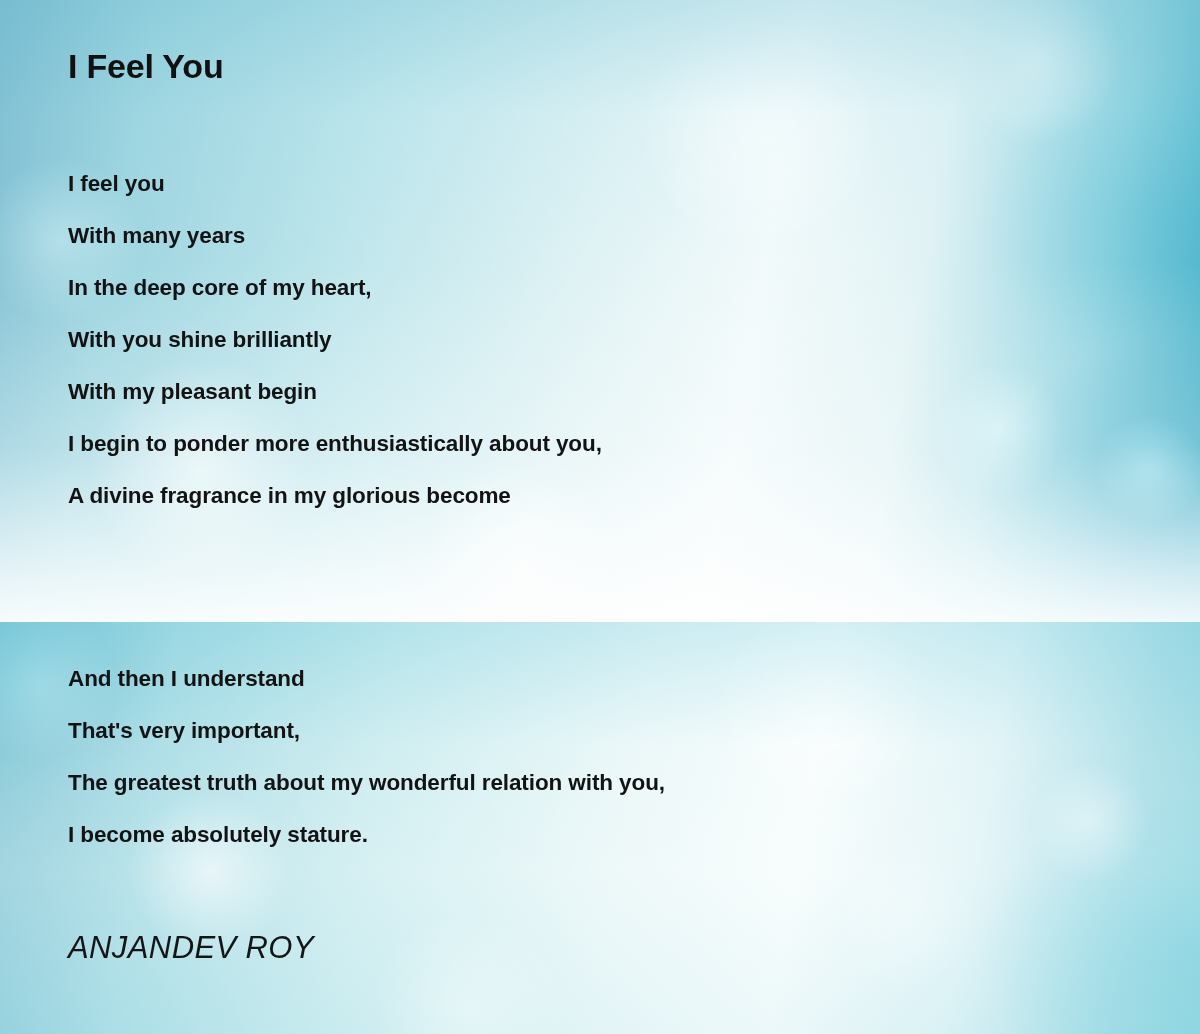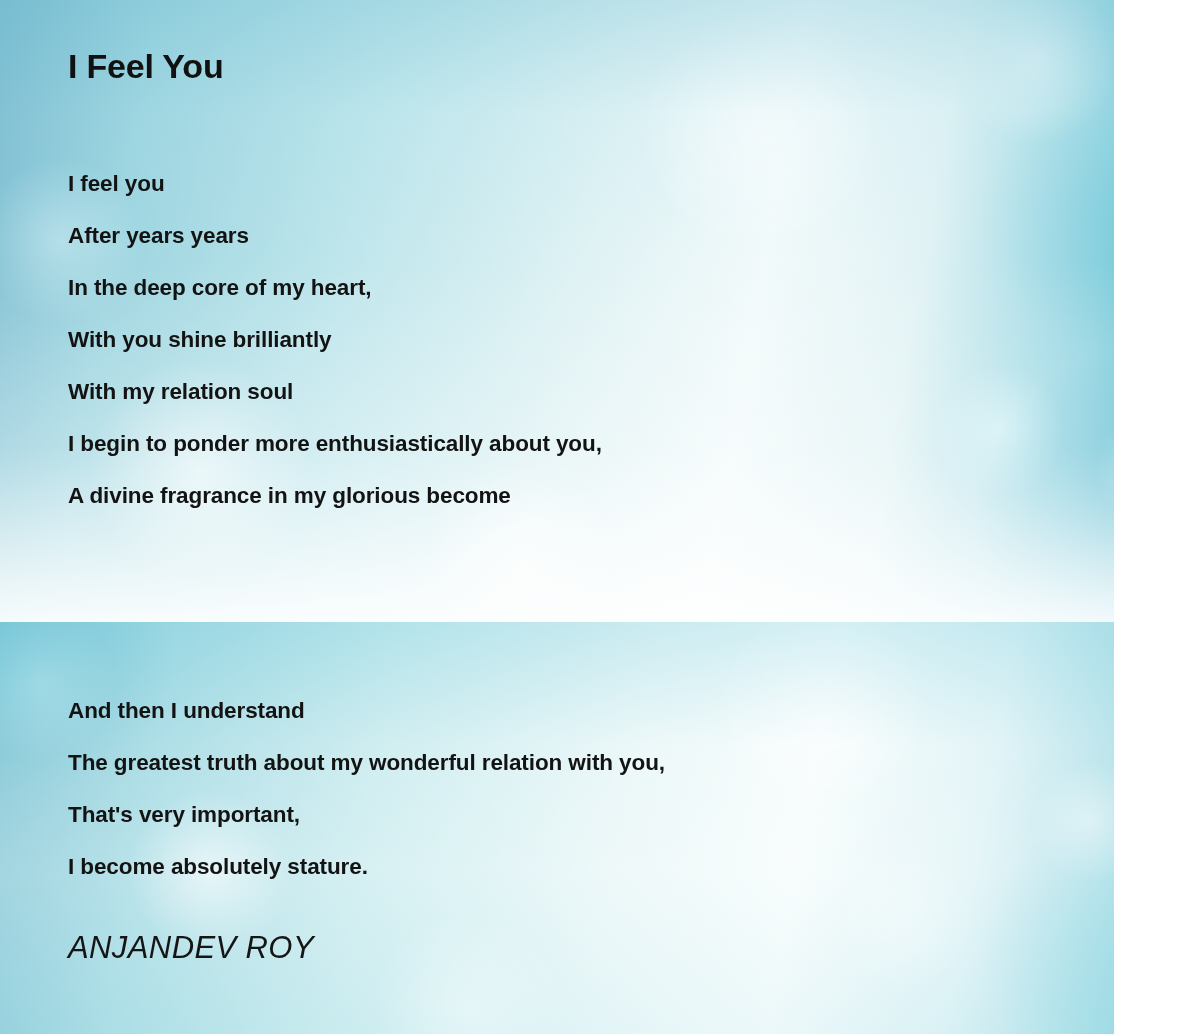--- a/index.html
+++ b/index.html
@@ -7,21 +7,21 @@
     margin: 0;
     padding: 0;
     background: #ffffff;
   }
   body {
     font-family: "Liberation Sans", sans-serif;
   }
 
   #poem-page {
     position: relative;
-    width: 1114px;
+    width: 1200px;
     height: 1034px;
     overflow: hidden;
     background: #ef4444;
   }
 
   
   .bg-panel {
     position: absolute;
     left: 0;
     width: 1200px;
@@ -135,21 +135,21 @@
     letter-spacing: -0.2px;
     white-space: nowrap;
   }
 
   .stanza {
     position: absolute;
     left: 68px;
     width: 1060px;
   }
   #stanza-1 { top: 158px; }
-  #stanza-2 { top: 685px; }
+  #stanza-2 { top: 653px; }
 
   .poem-line {
     font-size: 22.5px;
     font-weight: bold;
     color: #131313;
     line-height: 52px;
     height: 52px;
     letter-spacing: -0.1px;
     white-space: nowrap;
   }
@@ -184,31 +184,31 @@
     <div class="bg-layer bg-bokeh"></div>
     <div class="bg-layer bg-vert"></div>
   </div>
 
   <div id="poem-content">
 
     <div id="poem-title">I Feel You</div>
 
     <div class="stanza" id="stanza-1">
         <div class="poem-line">I feel you</div>
-        <div class="poem-line">After years years</div>
+        <div class="poem-line">With many years</div>
         <div class="poem-line">In the deep core of my heart,</div>
         <div class="poem-line">With you shine brilliantly</div>
-        <div class="poem-line">With my relation soul</div>
+        <div class="poem-line">With my pleasant begin</div>
         <div class="poem-line">I begin to ponder more enthusiastically about you,</div>
         <div class="poem-line">A divine fragrance in my glorious become</div>
       </div>
 
     <div class="stanza" id="stanza-2">
         <div class="poem-line">And then I understand</div>
+        <div class="poem-line">That's very important,</div>
         <div class="poem-line">The greatest truth about my wonderful relation with you,</div>
-        <div class="poem-line">That's very important,</div>
         <div class="poem-line">I become absolutely stature.</div>
       </div>
 
     <div id="poem-author">ANJANDEV ROY</div>
 
   </div>
 </div>
 
 </body></html>

